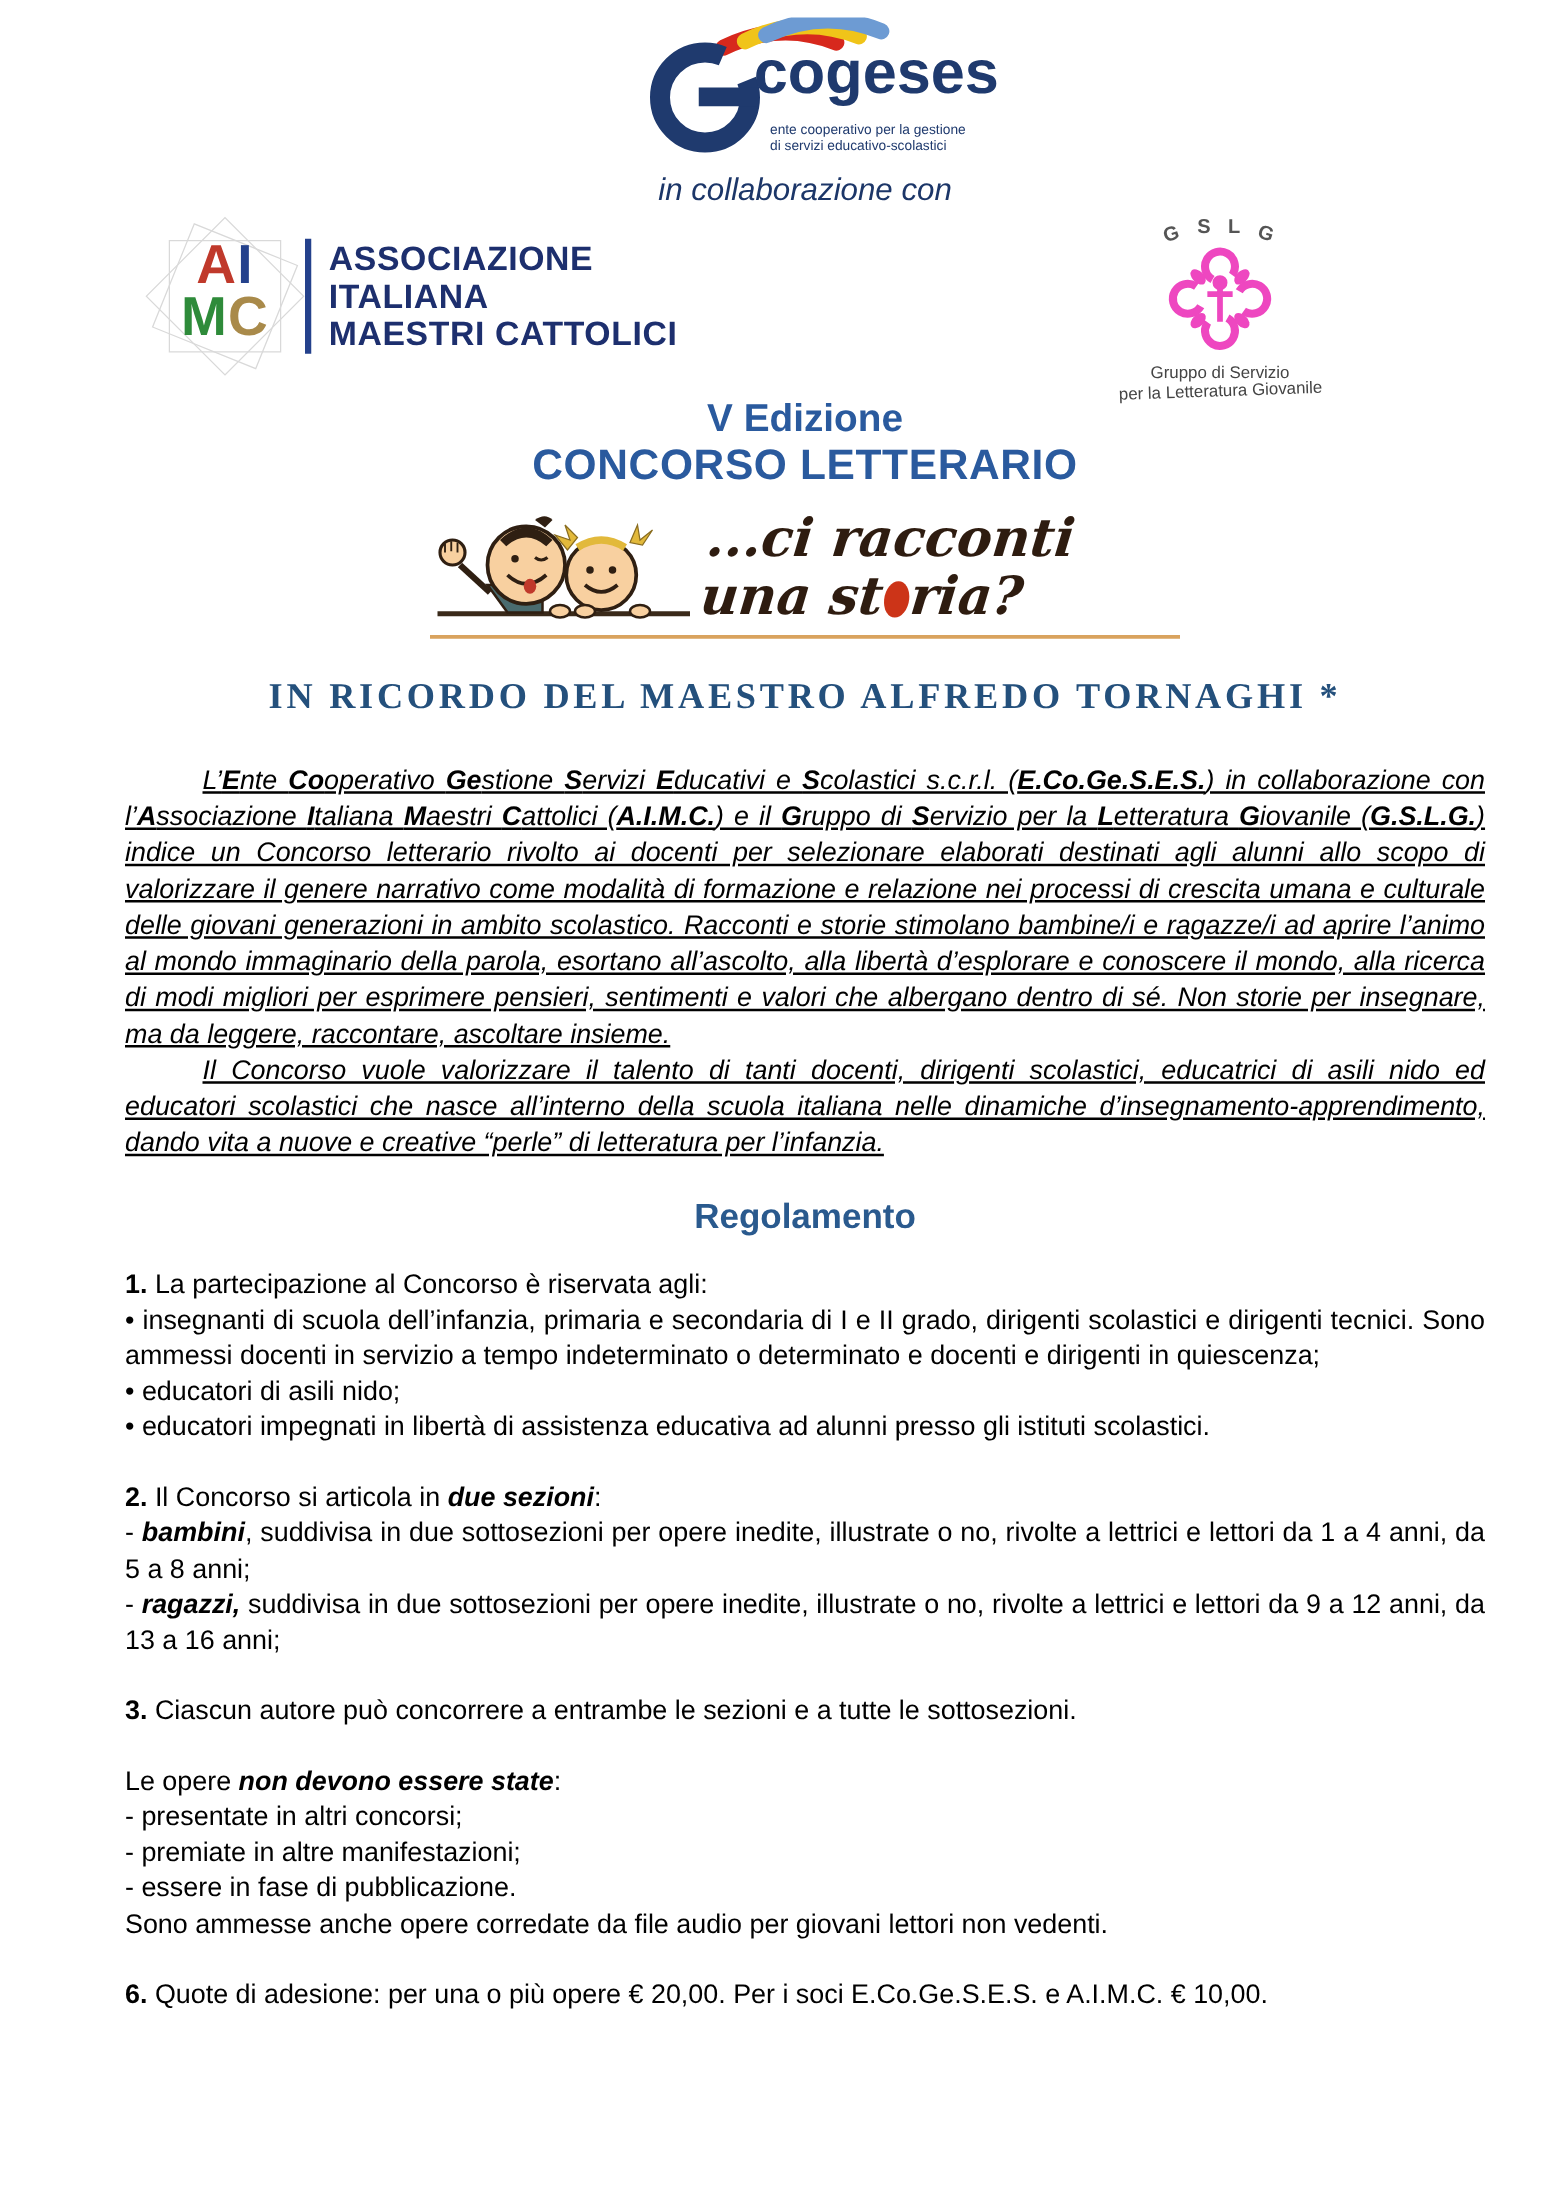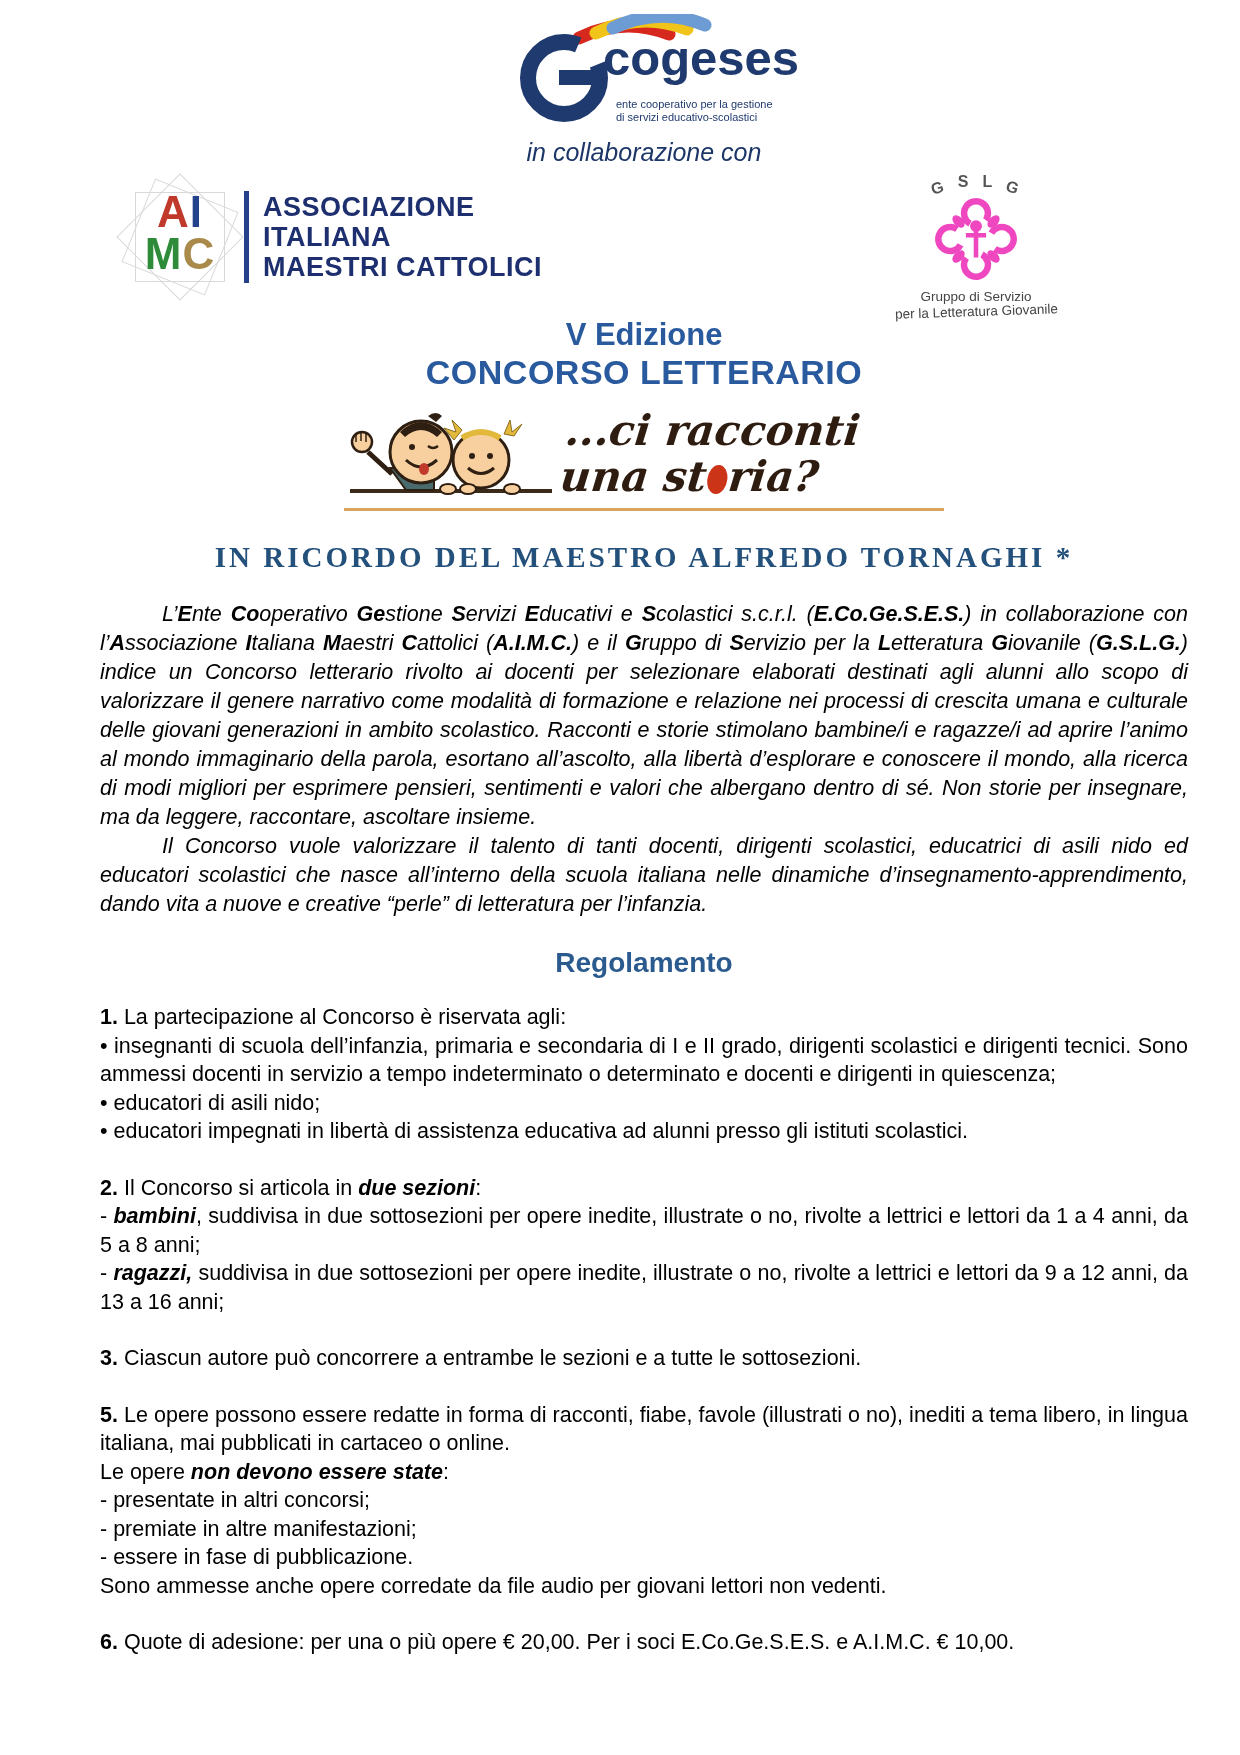--- a/index.html
+++ b/index.html
@@ -51,21 +51,21 @@
       margin-left:4px;white-space:nowrap;}
   .red-o{display:inline-block;width:20px;height:29px;background:#cc3418;border-radius:50%;
       margin:0 1px;vertical-align:-3px;}
   .banner-rule{height:3px;background:#d9a35e;margin-top:8px;}
 
   
   .memorial{font-family:"Liberation Serif",serif;font-weight:bold;font-size:29px;
       color:#24507c;letter-spacing:3px;text-align:center;margin-top:30px;}
 
   
-  .intro{margin-top:26px;font-size:21.5px;line-height:29px;font-style:italic;text-align:justify;}
+  .intro{margin-top:36px;font-size:21.5px;line-height:29px;font-style:italic;text-align:justify;text-decoration:underline;}
   .intro p{margin:0;text-indent:62px;}
 
   
   .reg-heading{text-align:center;color:#2a5a8e;font-weight:bold;font-size:28px;margin:28px 0 24px 0;}
   .rules{font-size:21.5px;line-height:28.5px;text-align:justify;margin-top:13px;}
   .rule{margin-bottom:28px;}
   .rule p{margin:0;}
   .seg-b{font-weight:bold;}
   .seg-i{font-style:italic;}
 </style>
@@ -193,21 +193,20 @@
       </div>
       <div class="rule">
         <p class="rule-line"><span class="seg-b">2.</span><span> Il Concorso si articola in </span><span class="seg-b seg-i">due sezioni</span><span>:</span></p>
         <p class="rule-line"><span>- </span><span class="seg-b seg-i">bambini</span><span>, suddivisa in due sottosezioni per opere inedite, illustrate o no, rivolte a lettrici e lettori da 1 a 4 anni, da 5 a 8 anni;</span></p>
         <p class="rule-line"><span>- </span><span class="seg-b seg-i">ragazzi,</span><span> suddivisa in due sottosezioni per opere inedite, illustrate o no, rivolte a lettrici e lettori da 9 a 12 anni, da 13 a 16 anni;</span></p>
       </div>
       <div class="rule">
         <p class="rule-line"><span class="seg-b">3.</span><span> Ciascun autore può concorrere a entrambe le sezioni e a tutte le sottosezioni.</span></p>
       </div>
       <div class="rule">
-        <p class="rule-line"><span class="seg-b">5.</span><span> Le opere possono essere redatte in forma di racconti, fiabe, favole (illustrati o no), inediti a tema libero, in lingua italiana, mai pubblicati in cartaceo o online.</span></p>
         <p class="rule-line"><span>Le opere </span><span class="seg-b seg-i">non devono essere state</span><span>:</span></p>
         <p class="rule-line"><span>- presentate in altri concorsi;</span></p>
         <p class="rule-line"><span>- premiate in altre manifestazioni;</span></p>
         <p class="rule-line"><span>- essere in fase di pubblicazione.</span></p>
         <p class="rule-line"><span>Sono ammesse anche opere corredate da file audio per giovani lettori non vedenti.</span></p>
       </div>
       <div class="rule">
         <p class="rule-line"><span class="seg-b">6.</span><span> Quote di adesione: per una o più opere € 20,00. Per i soci E.Co.Ge.S.E.S. e A.I.M.C. € 10,00.</span></p>
       </div>
     </div>

